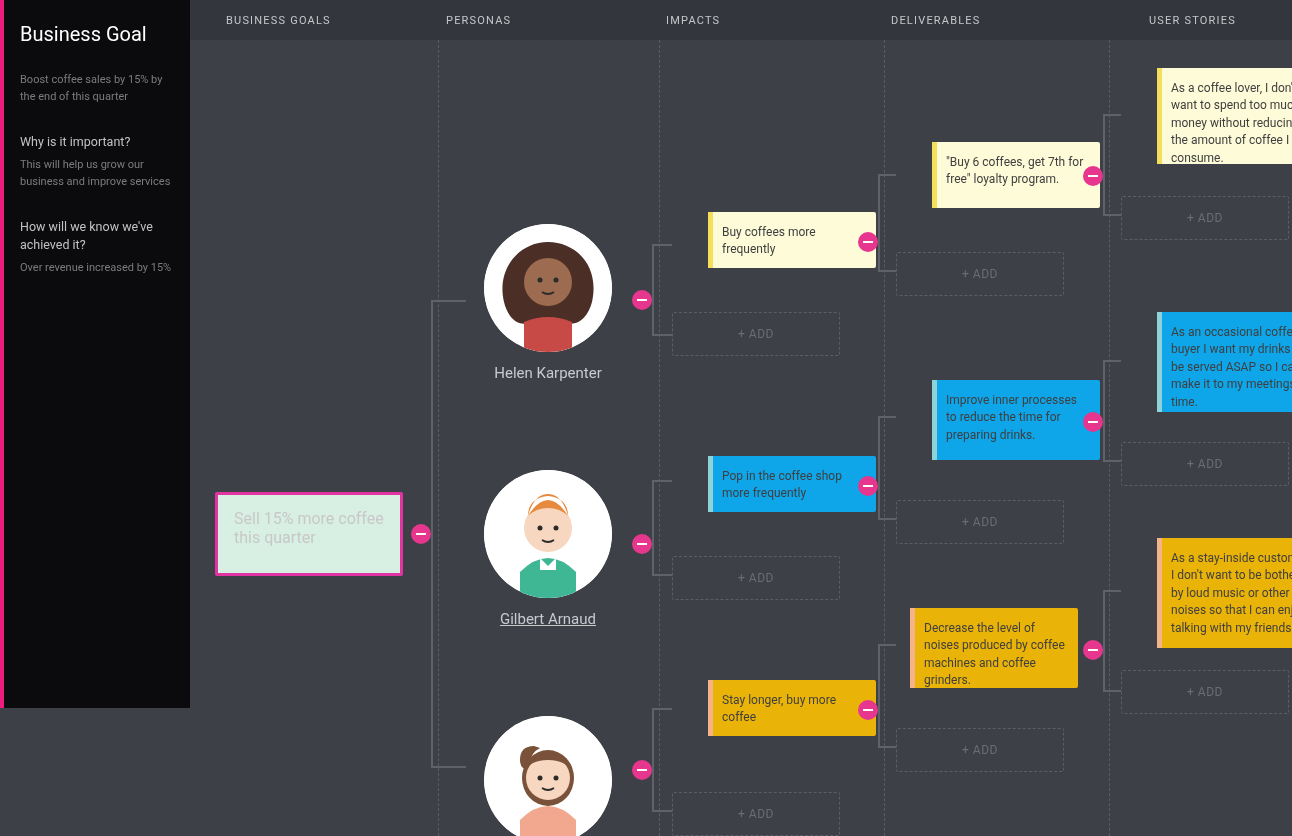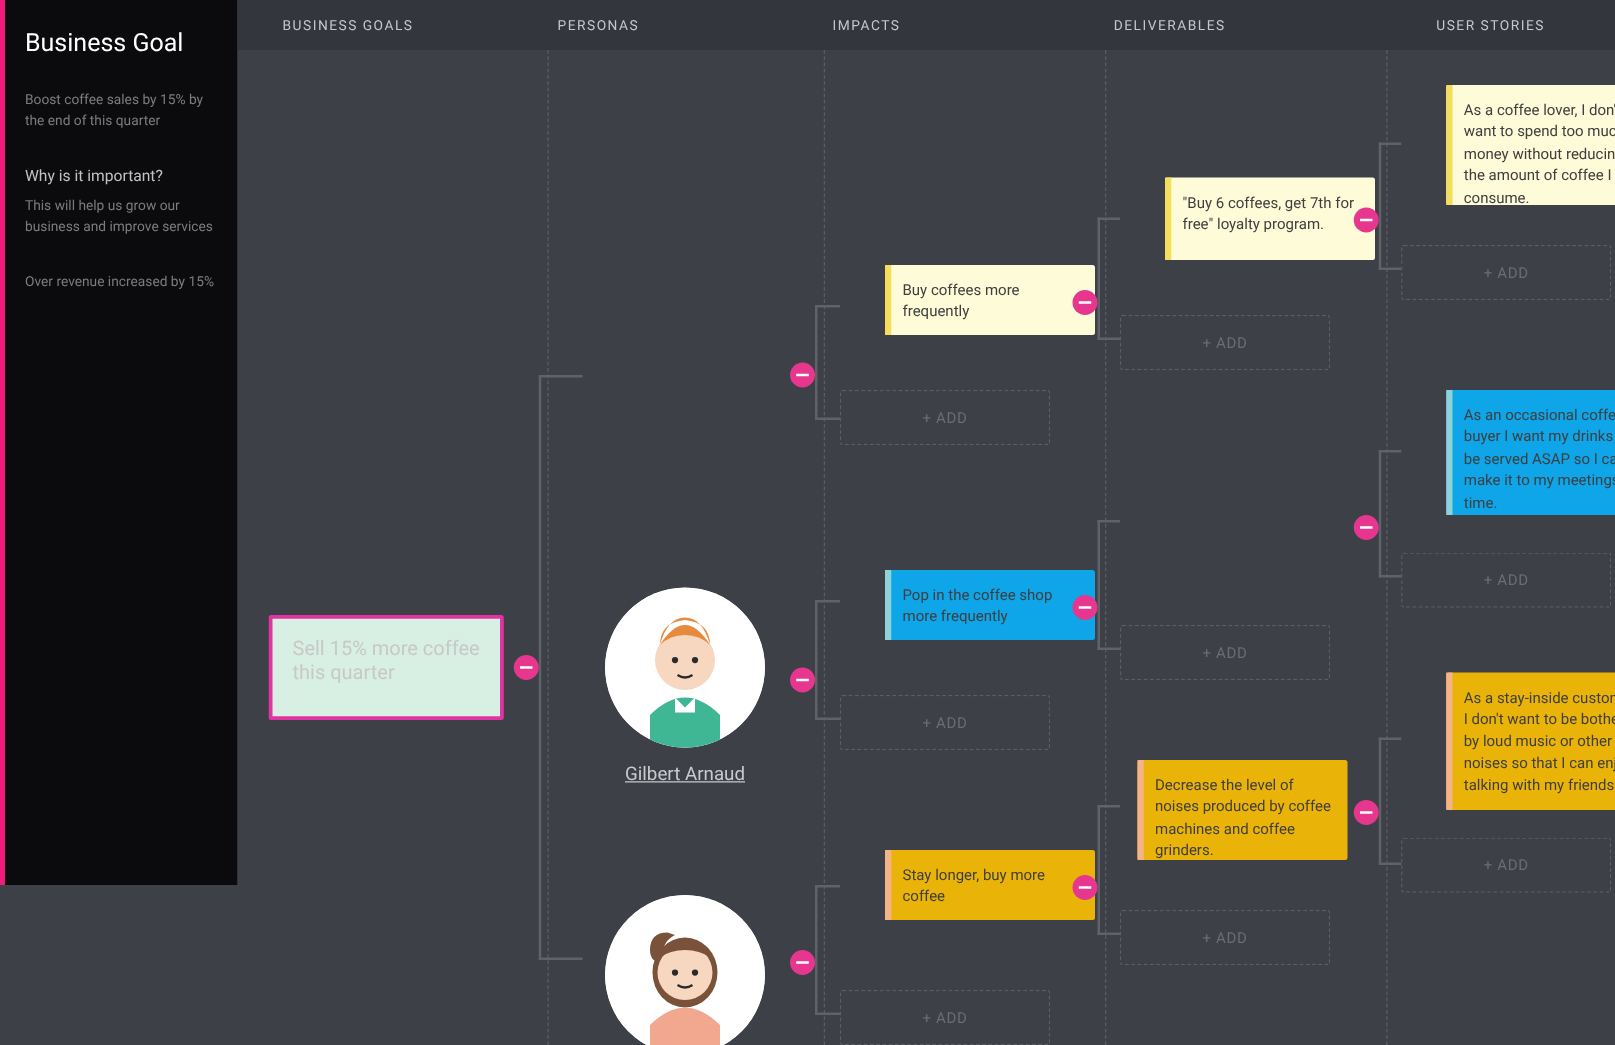--- a/index.html
+++ b/index.html
@@ -153,20 +153,21 @@
 </style>
 </head>
 <body>
 
 <div class="app">
   <aside class="sidebar">
     <h1>Business Goal</h1>
     <div class="a">Boost coffee sales by 15% by the end of this quarter</div>
     <div class="q">Why is it important?</div>
     <div class="a">This will help us grow our business and improve services</div>
+    <div class="q">How will we know we've achieved it?</div>
     <div class="a">Over revenue increased by 15%</div>
   </aside>
 
   <div class="canvas">
     <div class="headers">
       <div class="col" style="left:36px; top:14px;">BUSINESS GOALS</div>
       <div class="col" style="left:256px; top:14px;">PERSONAS</div>
       <div class="col" style="left:476px; top:14px;">IMPACTS</div>
       <div class="col" style="left:701px; top:14px;">DELIVERABLES</div>
       <div class="col" style="left:926px; top:14px;margin-left:33px;">USER STORIES</div>
@@ -179,20 +180,32 @@
       <div class="column-divider" style="left:694px;"></div>
       <div class="column-divider" style="left:919px;"></div>
 
       <div class="node goal-card" style="left:25px; top:452px; width:188px; height:84px; padding:18px 16px;">
         <span>Sell 15% more coffee this quarter</span>
       </div>
       <div class="collapse" style="left:221px; top:484px;"></div>
 
       <div class="connector" style="left:241px; top:260px; height:468px; width:35px;"></div>
 
+      <div class="persona" style="left:278px; top:184px; width:160px;">
+        <svg class="avatar" viewBox="0 0 128 128">
+          <circle cx="64" cy="64" r="64" fill="#ffffff"></circle>
+          <path d="M20 78 C12 44 36 18 64 18 C92 18 116 42 108 78 C104 94 92 104 80 98 L80 110 L48 110 L48 98 C34 104 24 94 20 78 Z" fill="#4b2e25"></path>
+          <circle cx="64" cy="58" r="24" fill="#9d6b4f"></circle>
+          <circle cx="56" cy="56" r="2.5" fill="#2b2b2b"></circle>
+            <circle cx="72" cy="56" r="2.5" fill="#2b2b2b"></circle>
+          <path d="M58 68 Q64 72 70 68" stroke="#2b2b2b" stroke-width="1.8" fill="none"></path>
+          <path d="M40 128 L40 98 Q64 88 88 98 L88 128 Z" fill="#c84a46"></path>
+        </svg>
+        <div class="name">Helen Karpenter</div>
+      </div>
       <div class="collapse" style="left:442px; top:250px;"></div>
 
       <div class="persona" style="left:278px; top:430px; width:160px;text-decoration:underline;">
         <svg class="avatar" viewBox="0 0 128 128">
           <circle cx="64" cy="64" r="64" fill="#ffffff"></circle>
           <path d="M44 46 Q50 24 64 24 Q78 24 84 46 Q84 28 64 26 Q44 28 44 46 Z" fill="#e68a3e"></path>
           <circle cx="64" cy="58" r="24" fill="#f7d7c0"></circle>
           <path d="M44 46 Q54 30 64 30 Q74 30 84 46 Q76 38 64 38 Q52 38 44 46 Z" fill="#e68a3e"></path>
           <circle cx="56" cy="58" r="2.5" fill="#2b2b2b"></circle>
             <circle cx="72" cy="58" r="2.5" fill="#2b2b2b"></circle>
@@ -252,20 +265,23 @@
       <div class="connector" style="left:688px; top:604px; height:104px; width:18px;"></div>
 
       <div class="node card yellow" style="left:706px; top:102px; width:168px; height:66px;">
         <span>"Buy 6 coffees, get 7th for free" loyalty program.</span>
       </div>
       <div class="collapse" style="left:893px; top:126px;"></div>
       <div class="add-slot" style="left:706px; top:212px; width:168px; height:44px;">
           <span>+ ADD</span>
         </div>
 
+      <div class="node card blue" style="left:706px; top:340px; width:168px; height:80px;">
+        <span>Improve inner processes to reduce the time for preparing drinks.</span>
+      </div>
       <div class="collapse" style="left:893px; top:372px;"></div>
       <div class="add-slot" style="left:706px; top:460px; width:168px; height:44px;">
           <span>+ ADD</span>
         </div>
 
       <div class="node card peach" style="left:684px; top:568px; width:168px; height:80px;">
         <span>Decrease the level of noises produced by coffee machines and coffee grinders.</span>
       </div>
       <div class="collapse" style="left:893px; top:600px;"></div>
       <div class="add-slot" style="left:706px; top:688px; width:168px; height:44px;">

